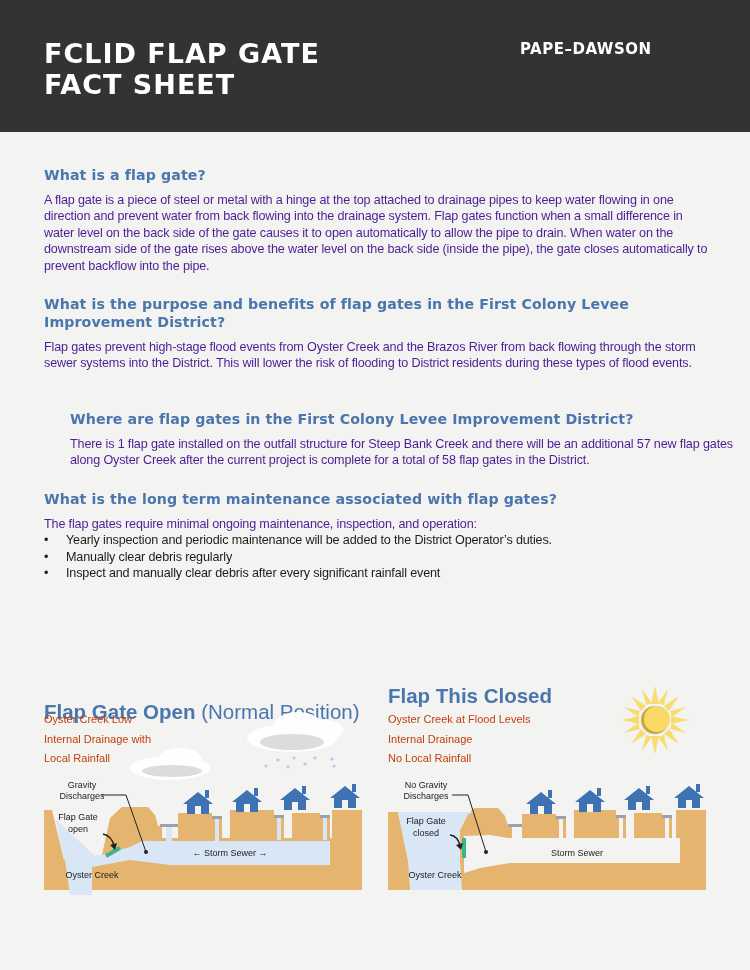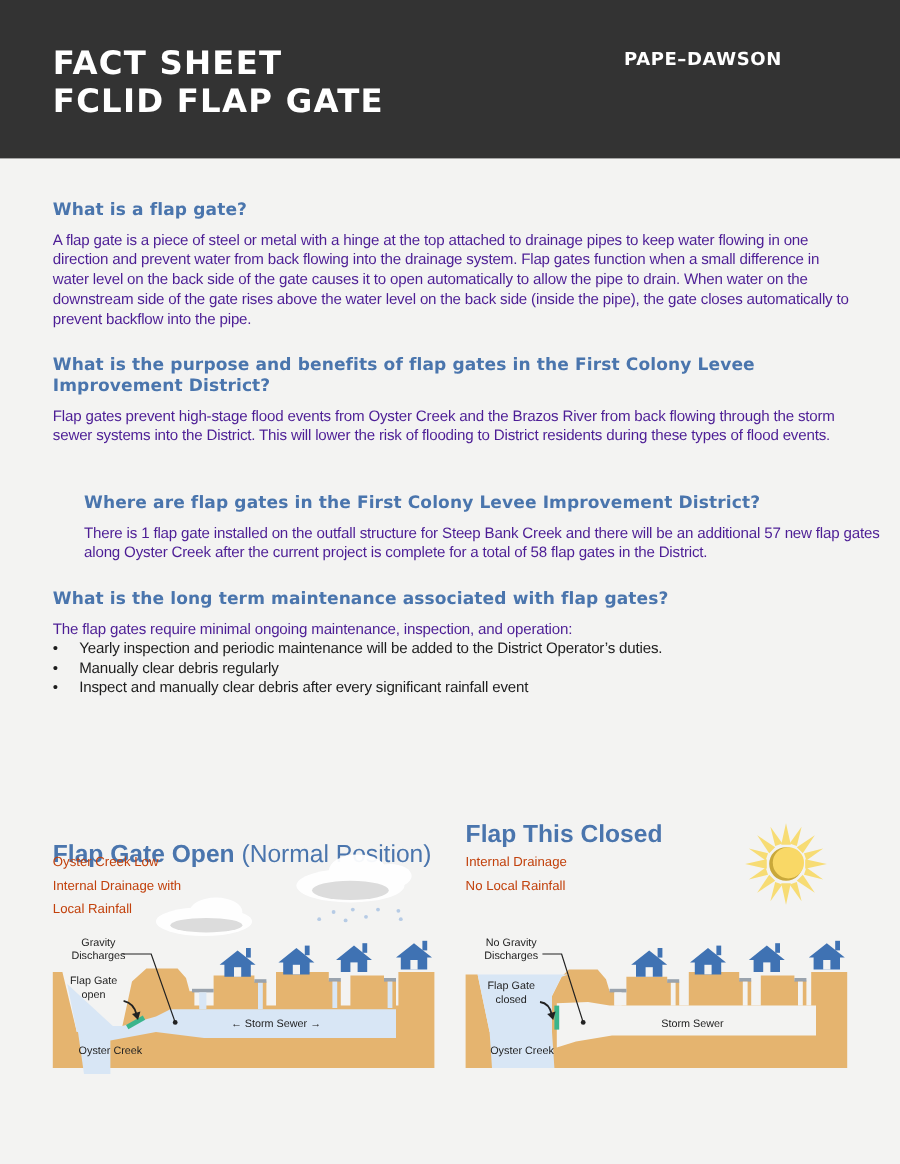--- a/index.html
+++ b/index.html
@@ -21,22 +21,22 @@
   .diag-title b { font-weight: bold; }
   .diag-sub { position: absolute; font-family: "Liberation Sans", sans-serif; font-size: 11px; line-height: 19.5px; color: #c2410c; }
   .diagram { position: absolute; }
   .lbl { font-family: "Liberation Sans", sans-serif; font-size: 9px; fill: #222; }
 </style>
 </head>
 <body>
 
 <div class="header">
   <div class="doc-title">
+    <div>FCLID FLAP GATE</div>
     <div>FACT SHEET</div>
-    <div>FCLID FLAP GATE</div>
   </div>
   <div class="brand">PAPE–DAWSON</div>
 </div>
 
 <div class="section" style="top:166px;">
   <div class="h2">What is a flap gate?</div>
   <div class="p">A flap gate is a piece of steel or metal with a hinge at the top attached to drainage pipes to keep water flowing in one direction and prevent water from back flowing into the drainage system. Flap gates function when a small difference in water level on the back side of the gate causes it to open automatically to allow the pipe to drain. When water on the downstream side of the gate rises above the water level on the back side (inside the pipe), the gate closes automatically to prevent backflow into the pipe.</div>
 </div>
 
 <div class="section" style="top:295px;">
@@ -231,15 +231,16 @@
   <path d="M76,165 L81,170 L83,163 Z" fill="#222"></path>
   <text class="lbl" x="46" y="108" text-anchor="middle">No Gravity</text>
   <text class="lbl" x="46" y="119" text-anchor="middle">Discharges</text>
   <text class="lbl" x="46" y="144" text-anchor="middle">Flap Gate</text>
   <text class="lbl" x="46" y="156" text-anchor="middle">closed</text>
   <text class="lbl" x="197" y="176" text-anchor="middle">Storm Sewer</text>
   <text class="lbl" x="55" y="198" text-anchor="middle">Oyster Creek</text>
 </svg>
 
 <div class="diag-sub" style="left:388px; top:710px;">
+  <div>Oyster Creek at Flood Levels</div>
   <div>Internal Drainage</div>
   <div>No Local Rainfall</div>
 </div>
 
 </body></html>

